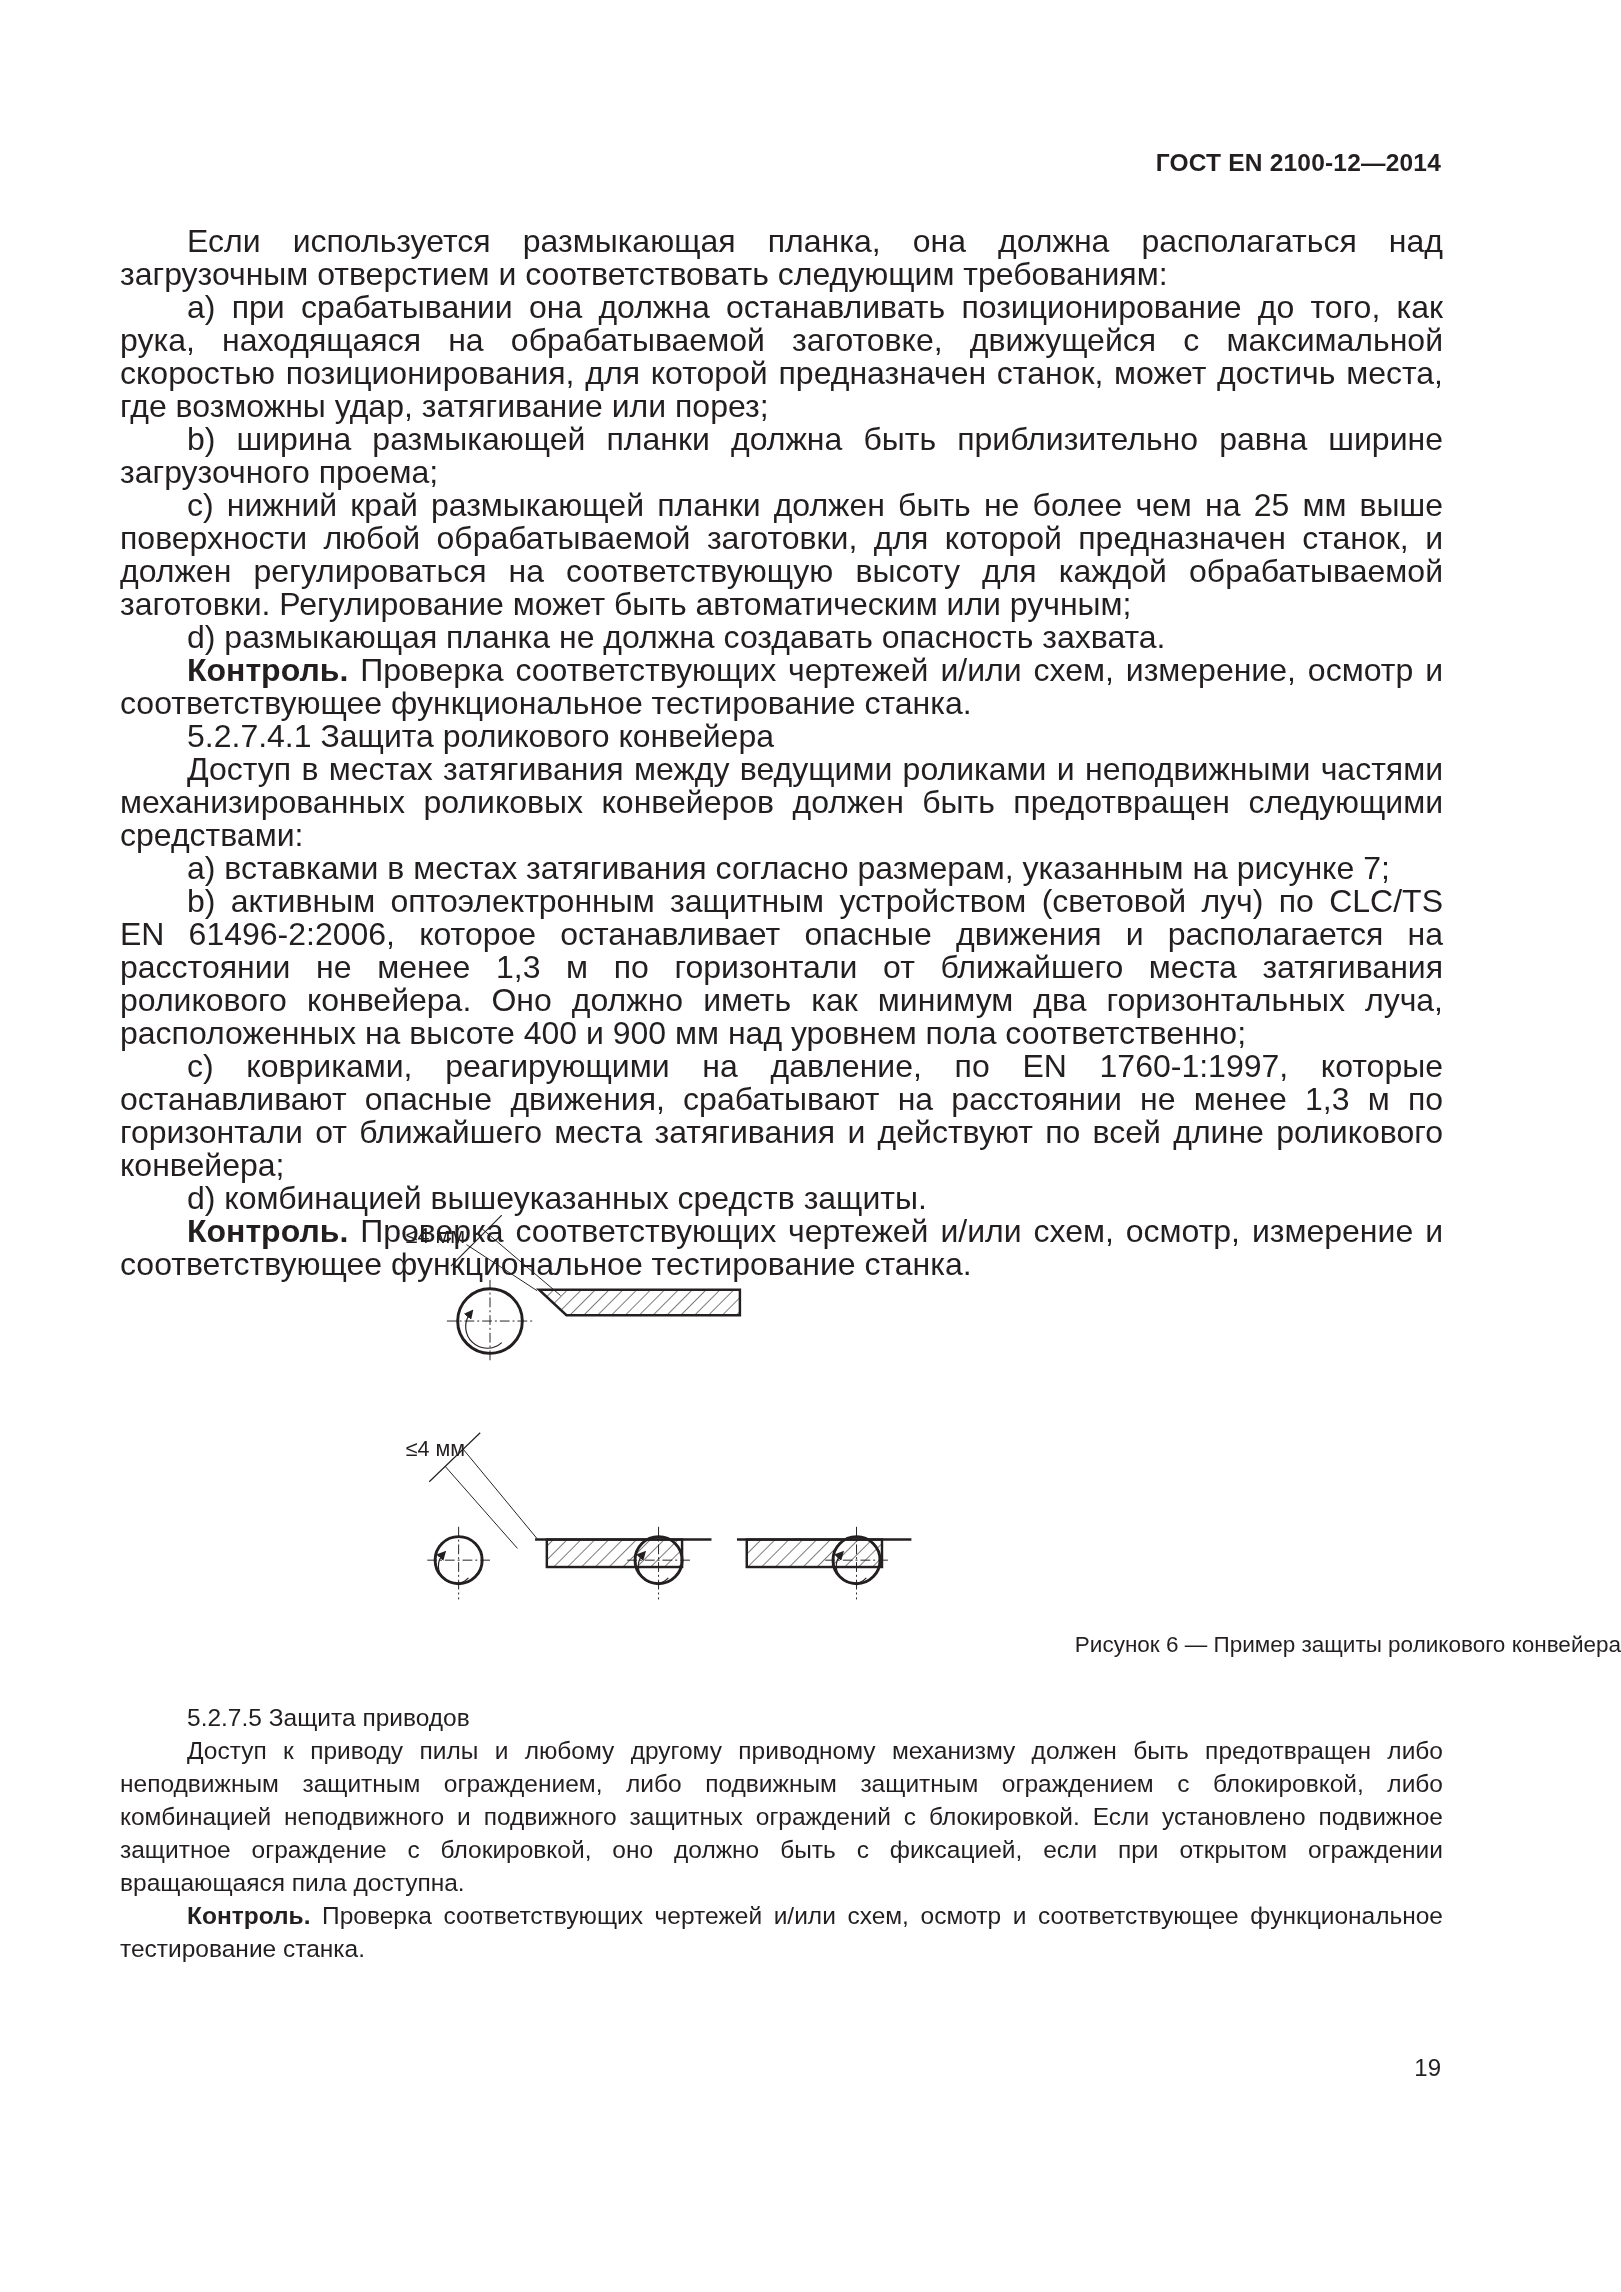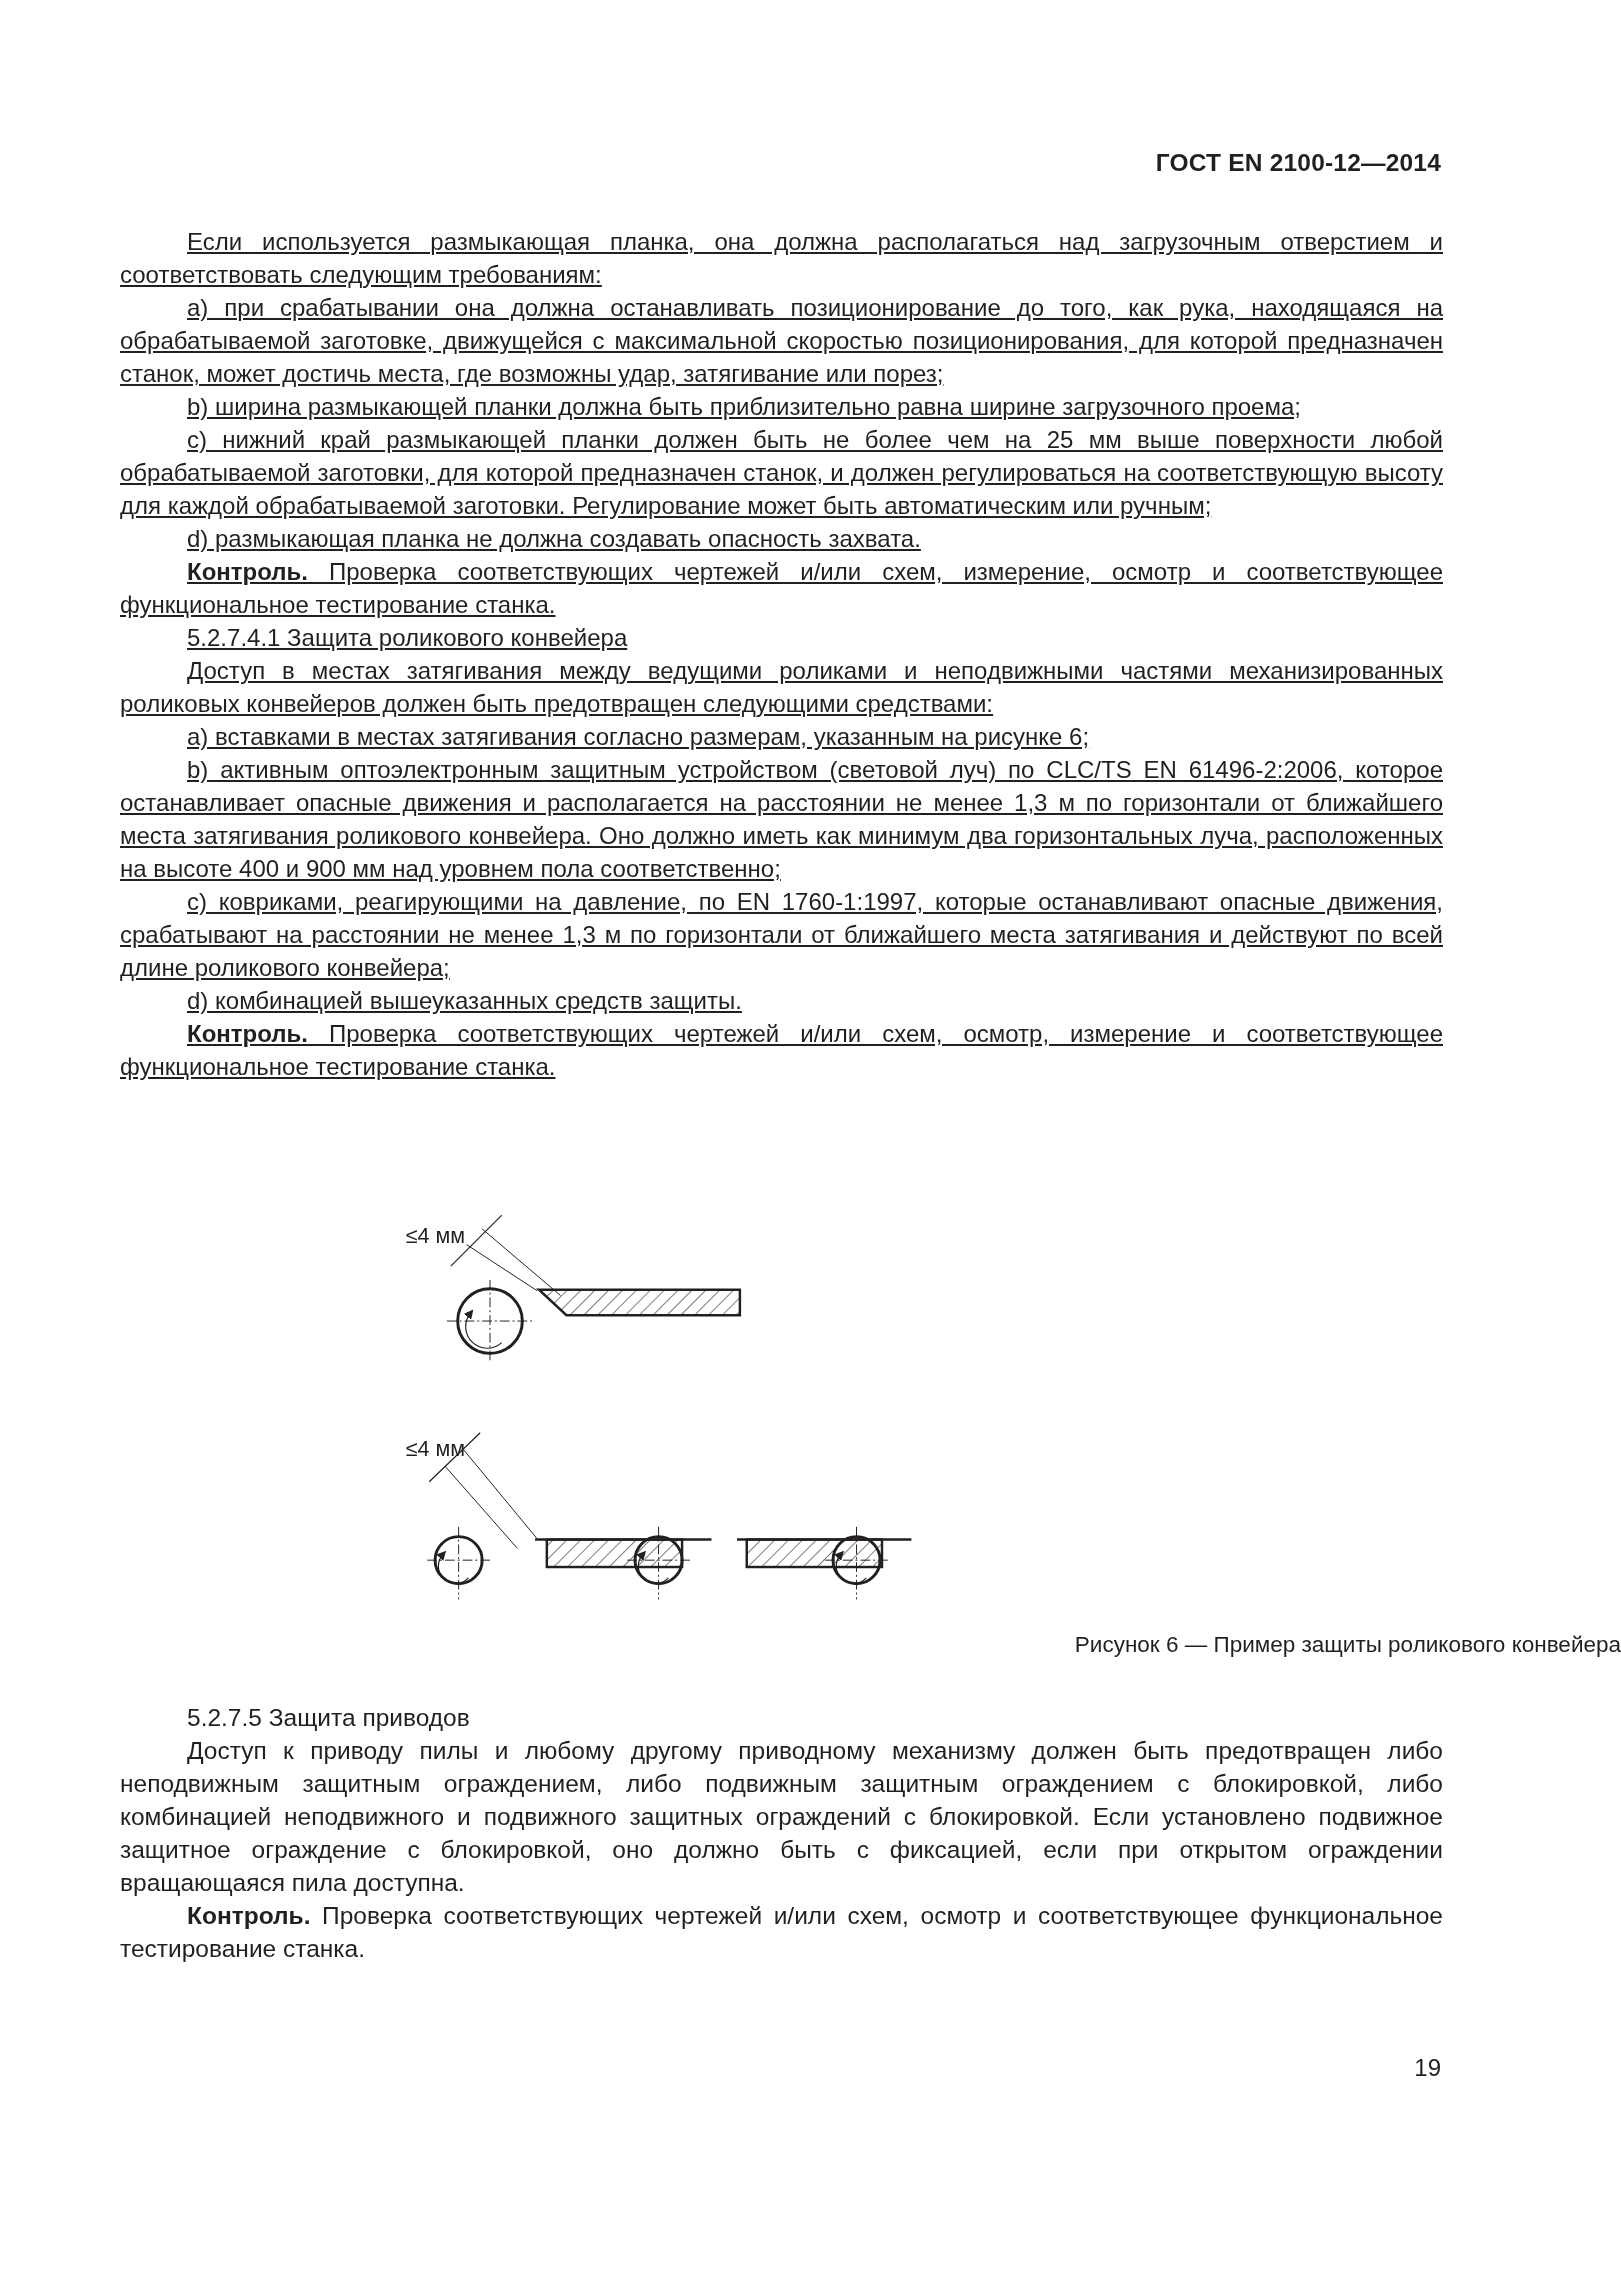--- a/index.html
+++ b/index.html
@@ -1,18 +1,18 @@
 <!DOCTYPE html>
 <html><head>
 <meta charset="utf-8">
 <style>
   html,body{margin:0;padding:0;background:#fff;}
   body{width:1621px;height:2293px;position:relative;font-family:"Liberation Sans",sans-serif;color:#231f20;overflow:hidden;}
   .header{position:absolute;top:149px;right:180px;font-weight:bold;font-size:24.5px;letter-spacing:0.2px;}
-  .body{position:absolute;left:120px;top:225px;width:1323px;font-size:24px;line-height:33px;text-decoration:underline;}
+  .body{position:absolute;left:120px;top:225px;width:1323px;font-size:32px;line-height:33px;}
   .p{margin:0;text-align:justify;}
   .ind{text-indent:67px;}
   .b{font-weight:bold;}
   .figure{position:absolute;left:392px;top:1215px;width:784px;height:412px;}
   .caption{position:absolute;left:0;width:1621px;top:1632px;text-align:right;font-size:22.5px;}
   .body2{position:absolute;left:120px;top:1701px;width:1323px;font-size:24.5px;line-height:33px;}
   .pagenum{position:absolute;right:180px;top:2054px;font-size:24px;}
   svg text{font-family:"Liberation Sans",sans-serif;}
 </style>
 </head>
@@ -22,21 +22,21 @@
 
 <div class="body">
   <p class="p ind">Если используется размыкающая планка, она должна располагаться над загрузочным отверстием и соответствовать следующим требованиям:</p>
   <p class="p ind">a) при срабатывании она должна останавливать позиционирование до того, как рука, находящаяся на обрабатываемой заготовке, движущейся с максимальной скоростью позиционирования, для которой предназначен станок, может достичь места, где возможны удар, затягивание или порез;</p>
   <p class="p ind">b) ширина размыкающей планки должна быть приблизительно равна ширине загрузочного проема;</p>
   <p class="p ind">c) нижний край размыкающей планки должен быть не более чем на 25 мм выше поверхности любой обрабатываемой заготовки, для которой предназначен станок, и должен регулироваться на соответствующую высоту для каждой обрабатываемой заготовки. Регулирование может быть автоматическим или ручным;</p>
   <p class="p ind">d) размыкающая планка не должна создавать опасность захвата.</p>
   <p class="p ind"><span class="b">Контроль.</span><span> Проверка соответствующих чертежей и/или схем, измерение, осмотр и соответствующее функциональное тестирование станка.</span></p>
   <p class="p ind">5.2.7.4.1 Защита роликового конвейера</p>
   <p class="p ind">Доступ в местах затягивания между ведущими роликами и неподвижными частями механизированных роликовых конвейеров должен быть предотвращен следующими средствами:</p>
-  <p class="p ind">a) вставками в местах затягивания согласно размерам, указанным на рисунке 6;</p>
+  <p class="p ind">a) вставками в местах затягивания согласно размерам, указанным на рисунке 7;</p>
   <p class="p ind">b) активным оптоэлектронным защитным устройством (световой луч) по CLC/TS EN 61496-2:2006, которое останавливает опасные движения и располагается на расстоянии не менее 1,3 м по горизонтали от ближайшего места затягивания роликового конвейера. Оно должно иметь как минимум два горизонтальных луча, расположенных на высоте 400 и 900 мм над уровнем пола соответственно;</p>
   <p class="p ind">c) ковриками, реагирующими на давление, по EN 1760-1:1997, которые останавливают опасные движения, срабатывают на расстоянии не менее 1,3 м по горизонтали от ближайшего места затягивания и действуют по всей длине роликового конвейера;</p>
   <p class="p ind">d) комбинацией вышеуказанных средств защиты.</p>
   <p class="p ind"><span class="b">Контроль.</span><span> Проверка соответствующих чертежей и/или схем, осмотр, измерение и соответствующее функциональное тестирование станка.</span></p>
 </div>
 
 <svg class="figure" viewBox="0 0 800 420" width="784" height="412">
   <defs>
     <pattern id="hatch" patternUnits="userSpaceOnUse" width="10" height="10" patternTransform="rotate(45)">
       <line x1="0" y1="0" x2="0" y2="10" stroke="#231f20" stroke-width="1.2"></line>

